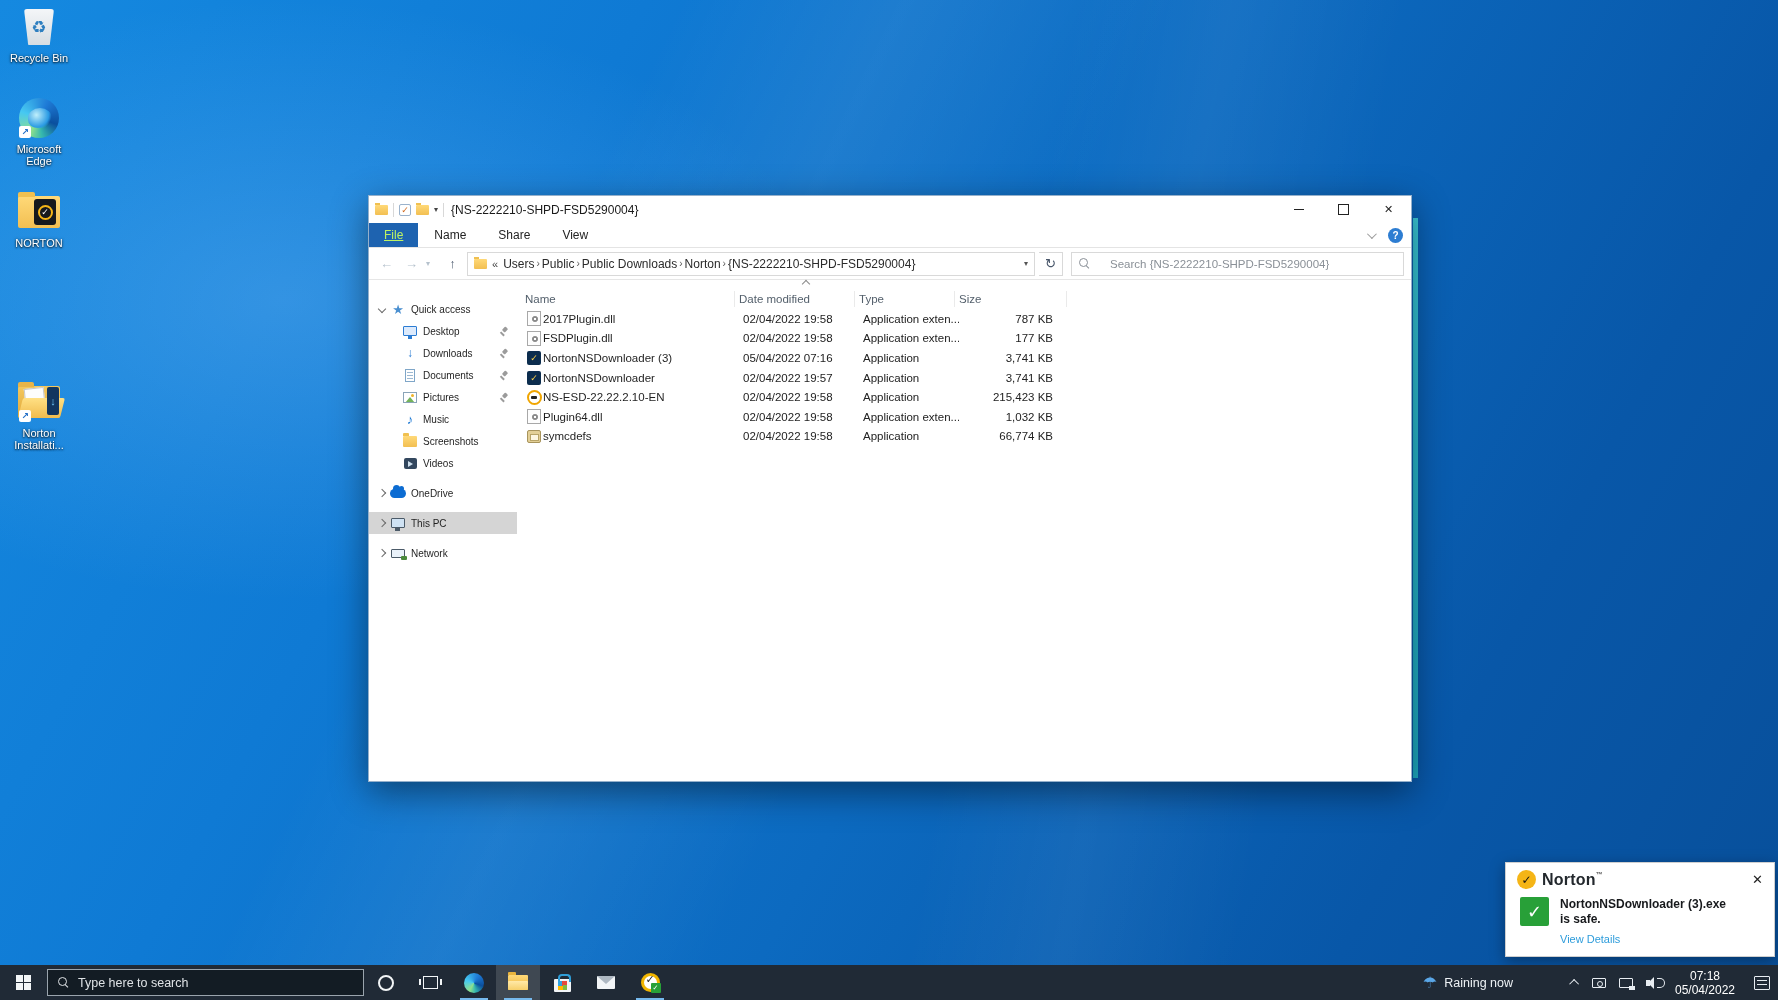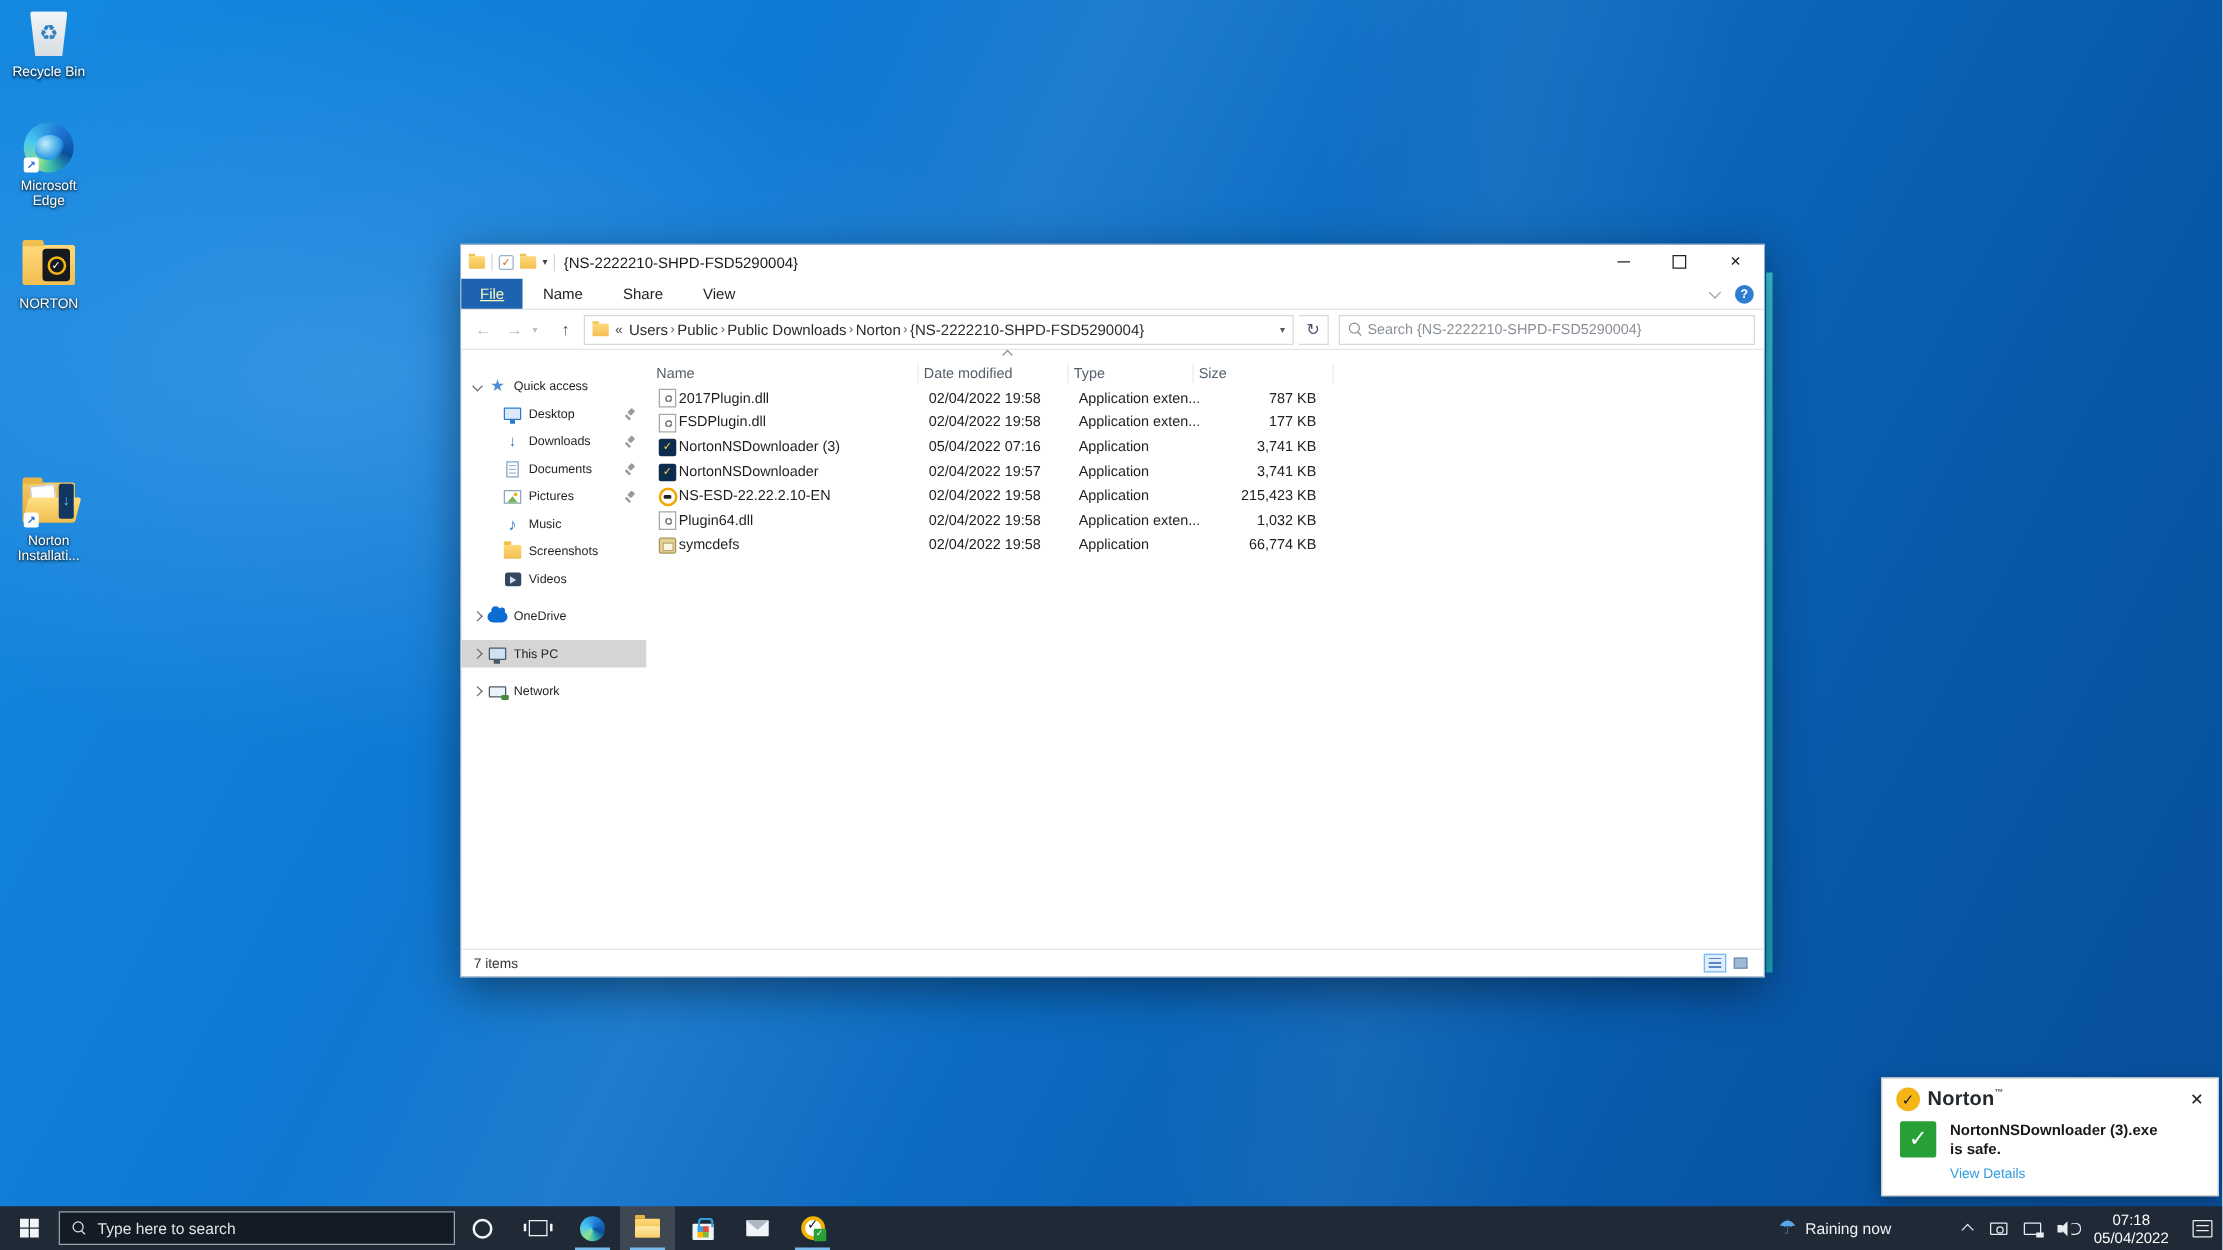--- a/index.html
+++ b/index.html
@@ -65,38 +65,38 @@
   .qat-drop { font-size:8px; color:#444; }
   .win-title { margin-left:7px; font-size:12px; color:#1a1a1a; white-space:nowrap; }
   .win-controls { margin-left:auto; display:flex; height:100%; }
   .wc-btn { width:45px; height:100%; display:flex; align-items:center; justify-content:center; color:#222; font-size:13px; }
   .wc-min::before { content:""; width:10px; height:1px; background:#222; }
   .wc-max::before { content:""; width:9px; height:9px; border:1px solid #222; }
   .wc-close::before { content:"\2715"; font-size:11px; }
 
   .tabs-row { height:25px; display:flex; align-items:stretch; background:#fff; border-bottom:1px solid #e4e4e4; flex:0 0 auto; position:relative; }
   .tab { padding:0 16px; display:flex; align-items:center; font-size:12px; color:#232323; }
-  .tab.file { background:#1e63b0; color:#fef9c3; padding:0 15px;text-decoration:underline; }
+  .tab.file { background:#1e63b0; color:#bef264; padding:0 15px;text-decoration:underline; }
   .ribbon-right { position:absolute; right:8px; top:0; height:100%; display:flex; align-items:center; gap:14px; }
   .rr-chev { width:7px; height:7px; border-right:1.3px solid #9a9a9a; border-bottom:1.3px solid #9a9a9a; transform:rotate(45deg) translateY(-2px); }
   .rr-help { width:15px; height:15px; border-radius:50%; background:#2d7dd2; color:#fff; font-size:10px; font-weight:bold;
     display:flex; align-items:center; justify-content:center; }
 
   .addr-row { height:32px; display:flex; align-items:center; padding:0 7px; gap:4px; background:#fff; border-bottom:1px solid #e6e6e6; flex:0 0 auto; }
   .nav-btn { width:21px; height:21px; display:flex; align-items:center; justify-content:center; font-size:13px; }
   .nav-disabled { color:#b6c2cd; }
   .nav-up { color:#49576b; }
   .nav-chev-sm { font-size:8px; color:#b6c2cd; width:12px; }
   .addr-box { flex:0 0 568px; height:24px; border:1px solid #d9d9d9; display:flex; align-items:center; padding:0 6px; gap:5px; background:#fff; }
   .crumb { font-size:12px; color:#2b2b2b; white-space:nowrap; }
   .crumb-sep { font-size:10px; color:#5a5a5a; padding:0 2px; }
   .addr-guillemet { font-size:11px; color:#444; }
   .addr-drop { margin-left:auto; font-size:8px; color:#555; }
   .refresh-btn { width:24px; height:24px; border:1px solid #d9d9d9; border-left:none; display:flex; align-items:center; justify-content:center; color:#49576b; font-size:13px; }
-  .search-box { margin-left:4px; flex:1; height:24px; border:1px solid #d9d9d9; display:flex; align-items:center; padding:2px 7px; gap:4px; background:#fff; }
+  .search-box { margin-left:4px; flex:1; height:24px; border:1px solid #d9d9d9; display:flex; align-items:center; padding:2px 7px; gap:20px; background:#fff; }
   .magnifier { position:relative; width:11px; height:11px; flex:0 0 auto; }
   .magnifier::before { content:""; position:absolute; left:0; top:0; width:7px; height:7px; border:1.4px solid #8a9097; border-radius:50%; }
   .magnifier::after { content:""; position:absolute; left:7px; top:7px; width:4px; height:1.4px; background:#8a9097; transform:rotate(45deg); transform-origin:left center; }
   .search-ph { font-size:11.5px; color:#8a9097; white-space:nowrap; overflow:hidden; }
 
   .win-body { flex:1; display:flex; min-height:0; }
   .sidebar { flex:0 0 152px; padding-top:18px; overflow:hidden; }
   .sb-row { height:22px; display:flex; align-items:center; padding-left:6px; position:relative; }
   .sb-row.group-gap { margin-top:8px; }
   .sb-row.selected { background:#d5d5d5; margin-right:4px; }
@@ -510,31 +510,20 @@
               </span>
               <span class="f-name">symcdefs</span>
               <span class="f-date">02/04/2022 19:58</span>
               <span class="f-type">Application</span>
               <span class="f-size">66,774 KB</span>
             </div>
           </div>
       </div>
     </div>
 
-    <div class="statusbar">
-      <span class="status-text">7 items</span>
-      <div class="view-btns">
-        <div class="vb active">
-            <div class="vb-details"></div>
-          </div>
-        <div class="vb">
-            <div class="vb-thumbs"></div>
-          </div>
-      </div>
-    </div>
   </div>
 
   <div class="popup">
     <div class="popup-head">
       <div class="np-logo"></div>
       <div class="np-brand"><span>Norton</span><span class="np-tm">™</span></div>
       <div class="np-close">✕</div>
     </div>
     <div class="popup-body">
       <div class="np-green"></div>

